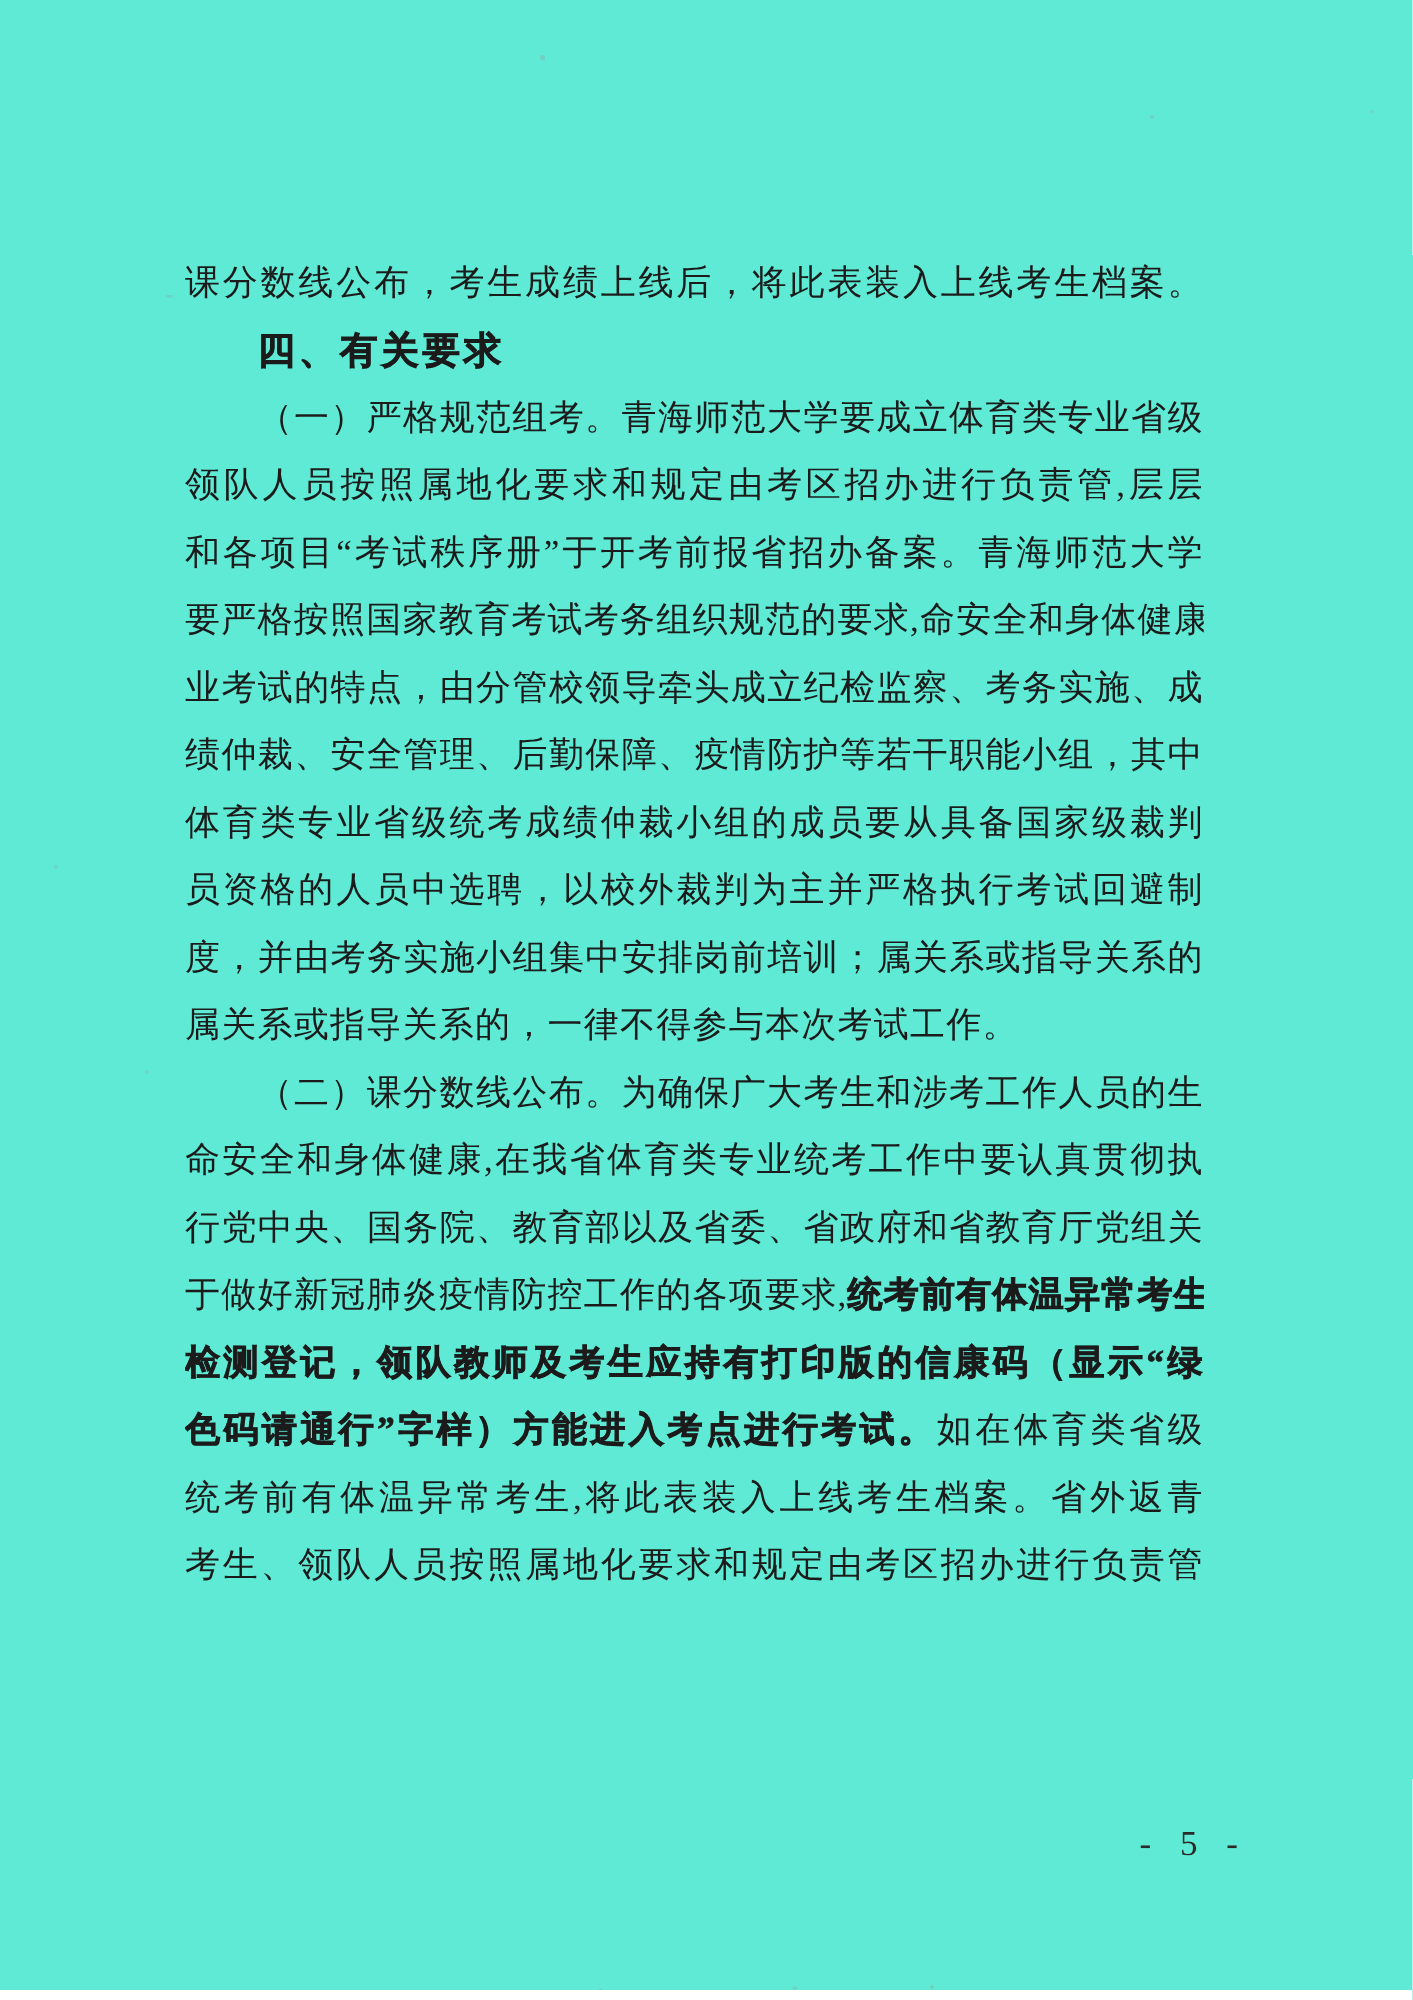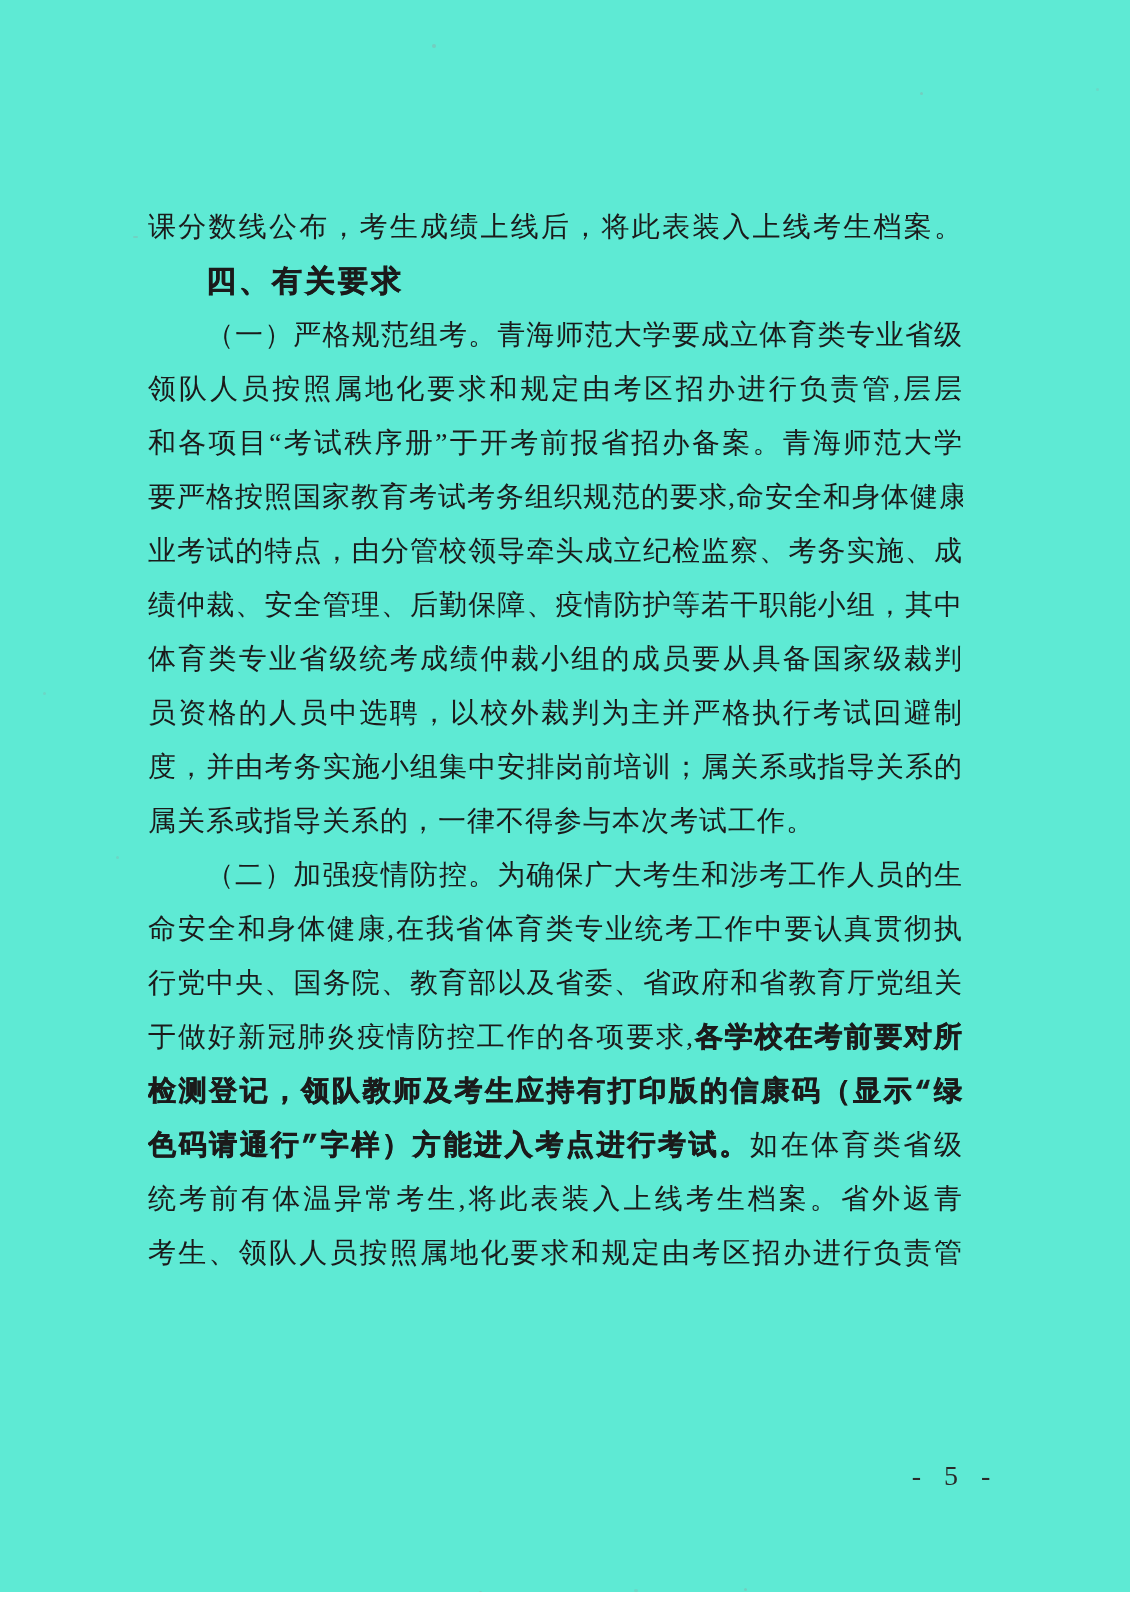--- a/index.html
+++ b/index.html
@@ -40,21 +40,21 @@
   }
   .line.heading {
     font-weight: 700;
     font-size: 30px;
     font-family: "Liberation Sans", sans-serif;
     letter-spacing: 3px;
   }
   .seg { color: inherit; }
   .seg.bold {
     font-weight: 700;
-    font-family: Liberation Mono, monospace;
+    font-family: Liberation Serif, serif;
     -webkit-text-stroke: 0.6px #1b1b1b;
   }
   .page-number {
     position: absolute;
     left: 900px;
     top: 1460px;
     width: 110px;
     font-size: 28px;
     letter-spacing: 8px;
     color: #2a2a2a;
@@ -102,24 +102,24 @@
       <div class="line indent fill"><span class="seg">（一）严格规范组考。青海师范大学要成立体育类专业省级</span></div>
       <div class="line fill"><span class="seg">领队人员按照属地化要求和规定由考区招办进行负责管,层层</span></div>
       <div class="line fill"><span class="seg">和各项目“考试秩序册”于开考前报省招办备案。青海师范大学</span></div>
       <div class="line fill"><span class="seg">要严格按照国家教育考试考务组织规范的要求,命安全和身体健康</span></div>
       <div class="line fill"><span class="seg">业考试的特点，由分管校领导牵头成立纪检监察、考务实施、成</span></div>
       <div class="line fill"><span class="seg">绩仲裁、安全管理、后勤保障、疫情防护等若干职能小组，其中</span></div>
       <div class="line fill"><span class="seg">体育类专业省级统考成绩仲裁小组的成员要从具备国家级裁判</span></div>
       <div class="line fill"><span class="seg">员资格的人员中选聘，以校外裁判为主并严格执行考试回避制</span></div>
       <div class="line fill"><span class="seg">度，并由考务实施小组集中安排岗前培训；属关系或指导关系的</span></div>
       <div class="line"><span class="seg">属关系或指导关系的，一律不得参与本次考试工作。</span></div>
-      <div class="line indent fill"><span class="seg">（二）加强疫情防控。为确保广大考生和涉考工作人员的生</span></div>
+      <div class="line indent fill"><span class="seg">（二）课分数线公布。为确保广大考生和涉考工作人员的生</span></div>
       <div class="line fill"><span class="seg">命安全和身体健康,在我省体育类专业统考工作中要认真贯彻执</span></div>
       <div class="line fill"><span class="seg">行党中央、国务院、教育部以及省委、省政府和省教育厅党组关</span></div>
-      <div class="line fill"><span class="seg">于做好新冠肺炎疫情防控工作的各项要求,</span><span class="seg bold">各学校在考前要对所</span></div>
+      <div class="line fill"><span class="seg">于做好新冠肺炎疫情防控工作的各项要求,</span><span class="seg bold">统考前有体温异常考生</span></div>
       <div class="line fill"><span class="seg bold">检测登记，领队教师及考生应持有打印版的信康码（显示“绿</span></div>
       <div class="line fill"><span class="seg bold">色码请通行”字样）方能进入考点进行考试。</span><span class="seg">如在体育类省级</span></div>
       <div class="line fill"><span class="seg">统考前有体温异常考生,将此表装入上线考生档案。省外返青</span></div>
       <div class="line fill"><span class="seg">考生、领队人员按照属地化要求和规定由考区招办进行负责管</span></div>
     </div>
 
   <div class="page-number">- 5 -</div>
 
 </div>
 

